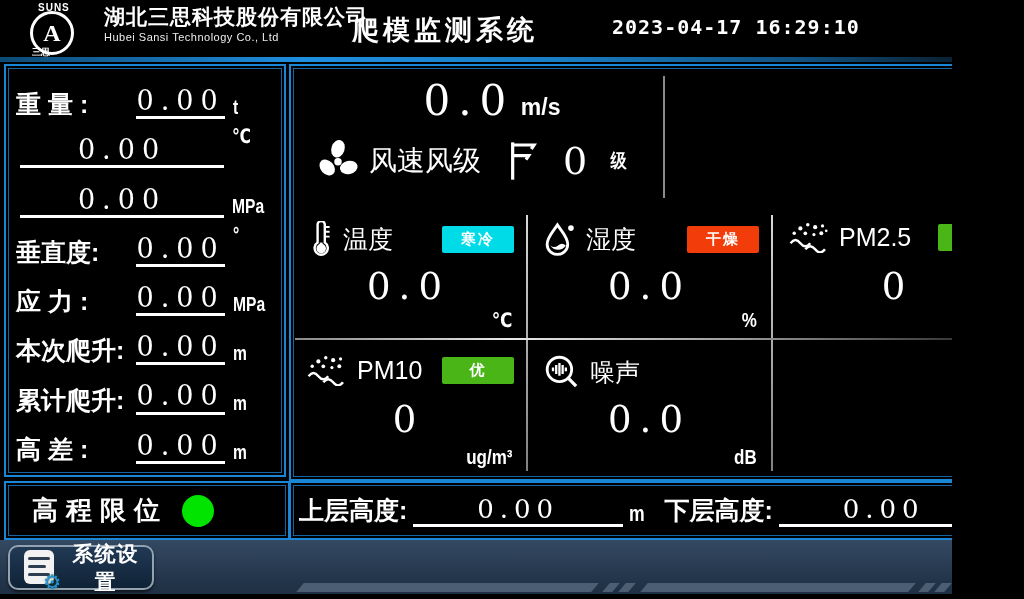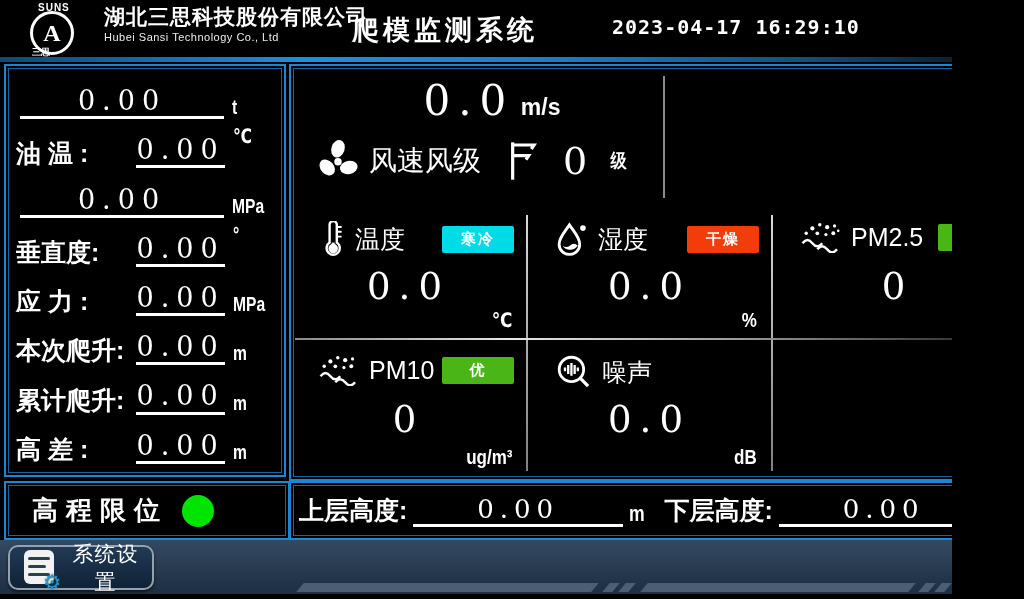--- a/index.html
+++ b/index.html
@@ -59,21 +59,21 @@
   .dir-row2{position:absolute;left:28px;top:72px;display:flex;align-items:center;width:320px;}
   .dir-btn{margin-left:58px;width:118px;height:41px;border:none;border-radius:2px;
            color:#fff;font-size:26px;font-weight:bold;letter-spacing:2px;
            font-family:inherit;display:flex;align-items:center;justify-content:center;cursor:pointer;}
 
   
   .grid{position:absolute;left:0;top:141px;width:731px;height:268px;}
   .gline-v{position:absolute;width:2px;background:linear-gradient(180deg,#d8d8d8,#808080);}
   .gline-h{position:absolute;height:2px;background:linear-gradient(90deg,#8a8a8a,#e8e8e8 30%,#9a9a9a 62%,#1c1c1c);}
   .cell{position:absolute;box-sizing:border-box;}
-  .cell-head{position:absolute;left:28px;top:14px;right:12px;display:flex;align-items:center;}
+  .cell-head{position:absolute;left:16px;top:14px;right:12px;display:flex;align-items:center;}
   .cell-label{font-size:25px;margin-left:10px;}
   .badge{margin-left:auto;min-width:72px;height:27px;border-radius:2px;color:#fff;
          font-size:15px;font-weight:bold;letter-spacing:2px;display:flex;align-items:center;justify-content:center;}
   .cell-val{position:absolute;left:0;right:0;top:58px;text-align:center;
             font-family:"DejaVu Serif",serif;font-size:37px;letter-spacing:8px;}
   .cell-unit{position:absolute;right:14px;bottom:6px;font-size:20px;font-weight:bold;}
   .cell-unit span{display:inline-block;transform:scaleX(.85);transform-origin:right bottom;}
 
   
   #limit-panel .lab{font-size:26px;font-weight:bold;letter-spacing:8px;margin-left:26px;}
@@ -85,21 +85,21 @@
   .hgroup .unit{font-size:22px;font-weight:bold;transform:scaleX(.8);transform-origin:left bottom;}
 
   
   .footer{position:absolute;left:0;top:540px;width:1024px;height:59px;
           background:linear-gradient(180deg,#344962,#223449 70%,#1d2e41);}
   .footer .black-strip{position:absolute;left:0;bottom:0;width:100%;height:5px;background:#000;}
   .settings-btn{position:absolute;left:8px;top:5px;width:146px;height:45px;border-radius:10px;
           border:2px solid #93a2b0;border-bottom-color:#55males;-:0;
           background:linear-gradient(180deg,#223a55,#0f2236);display:flex;align-items:center;cursor:pointer;
           box-shadow:0 2px 3px rgba(0,0,0,.6);}
-  .settings-btn .txt{color:#fff;font-size:21px;font-weight:normal;margin-left:8px;letter-spacing:1px;}
+  .settings-btn .txt{color:#fff;font-size:21px;font-weight:bold;margin-left:8px;letter-spacing:1px;}
   .slider-icon{position:relative;width:36px;height:36px;margin-left:8px;}
   .slider-icon .sq{position:absolute;left:0;top:0;width:30px;height:34px;background:#f2f2f2;border-radius:6px;}
   .slider-icon .ln{position:absolute;left:4px;height:3px;width:22px;background:#2c3e50;border-radius:2px;}
   .slider-icon .gear{position:absolute;right:-4px;bottom:-6px;font-size:20px;color:#2f8fd8;line-height:1;
                      text-shadow:0 0 2px #063;}
   .stripe{position:absolute;height:9px;background:#5a6d83;opacity:.75;transform:skewX(-40deg);bottom:7px;}
 
   svg{display:block;}
 </style>
 </head>
@@ -119,25 +119,25 @@
       <div class="cn">湖北三思科技股份有限公司</div>
       <div class="en">Hubei Sansi Technology Co., Ltd</div>
     </div>
     <div class="app-title">爬模监测系统</div>
     <div class="clock">2023-04-17 16:29:10</div>
   </div>
   <div class="header-line"></div>
 
   <div class="panel" id="left-panel">
     <div class="mrow">
+      <span class="lbl">重 量 :</span>
       <span class="val">0.00</span>
       <span class="unit"><span>t</span></span>
     </div>
     <div class="mrow hi">
-      <span class="lbl">油 温 :</span>
       <span class="val">0.00</span>
       <span class="unit"><span>℃</span></span>
     </div>
     <div class="mrow">
       <span class="val">0.00</span>
       <span class="unit"><span>MPa</span></span>
     </div>
     <div class="mrow hi">
       <span class="lbl">垂直度:</span>
       <span class="val">0.00</span>

